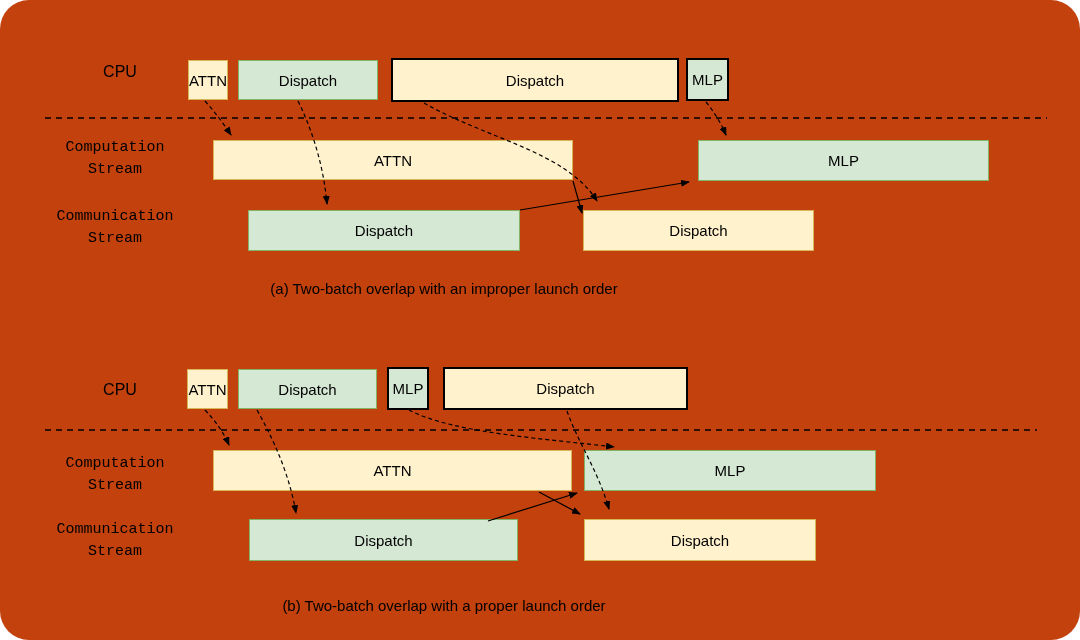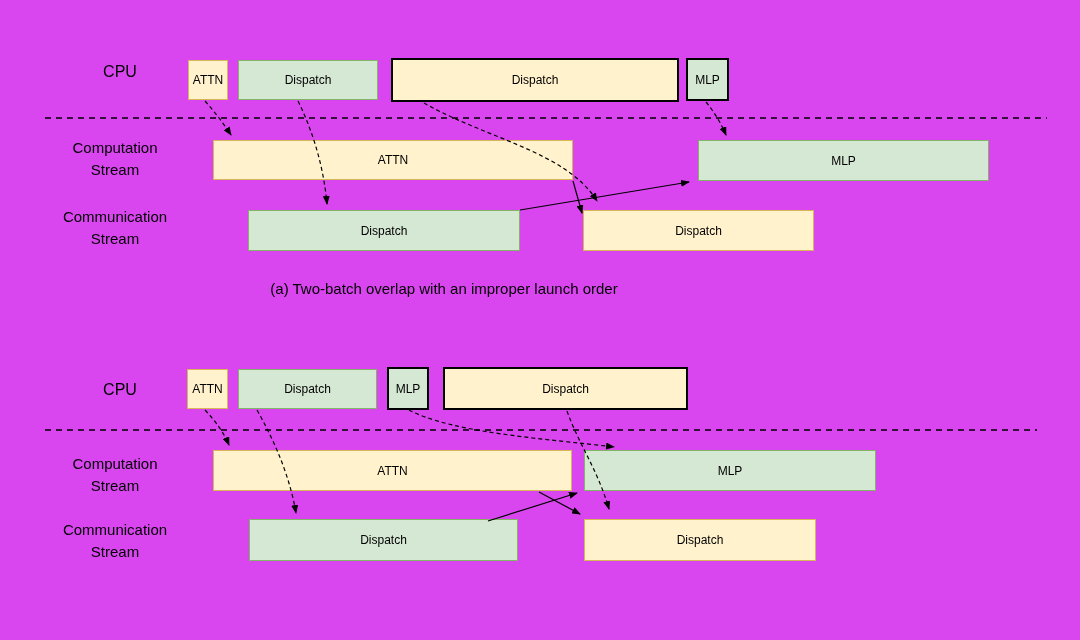--- a/index.html
+++ b/index.html
@@ -1,25 +1,25 @@
 <!DOCTYPE html>
 <html><head>
 <meta charset="utf-8">
 <style>
   html,body{margin:0;padding:0;background:#ffffff;}
   body{font-family:"Liberation Sans",sans-serif;color:#000;}
-  .stage{position:relative;width:1080px;height:640px;background:#d946ef;overflow:hidden;}
+  .stage{position:relative;width:1080px;height:640px;background:#c2410c;overflow:hidden;border-radius:29px;}
   .box{position:absolute;box-sizing:border-box;display:flex;align-items:center;justify-content:center;
-       font-size:12px;color:#000;z-index:1;}
+       font-size:15px;color:#000;z-index:1;}
   .yellow{background:#FFF2CC;border:1px solid #D6B656;}
   .green{background:#D5E8D4;border:1px solid #82B366;}
   .hl{border:2px solid #000000;}
   .ellipse{position:absolute;box-sizing:border-box;display:flex;align-items:center;justify-content:center;
        font-size:12px;background:#F8CECC;border:1px solid #B85450;border-radius:50%;z-index:1;}
-  .row-label{position:absolute;font-size:15px;line-height:22px;text-align:center;width:160px;left:35px;z-index:1;}
+  .row-label{position:absolute;font-size:15px;line-height:22px;text-align:center;width:160px;left:35px;z-index:1;font-family:Liberation Mono, monospace;}
   .cpu-label{position:absolute;font-size:16px;line-height:16px;text-align:center;width:70px;left:85px;z-index:1;}
   .caption{position:absolute;left:0;width:888px;text-align:center;font-size:15px;line-height:18px;z-index:1;}
   svg.overlay{position:absolute;left:0;top:0;z-index:5;pointer-events:none;}
   .dashed-arrow{fill:none;stroke:#000;stroke-width:1.2;stroke-dasharray:4 3;}
   .solid-arrow{fill:none;stroke:#000;stroke-width:1.2;}
   .separator{fill:none;stroke:#000;stroke-width:1.4;stroke-dasharray:6 5;}
 </style>
 </head>
 <body>
 
@@ -62,20 +62,21 @@
   <div class="box yellow" style="left:213px;top:450px;width:359px;height:41px;">ATTN</div>
   <div class="box green" style="left:584px;top:450px;width:292px;height:41px;">MLP</div>
 
   <div class="row-label" style="top:519px;">
     <div>Communication</div>
     <div>Stream</div>
   </div>
   <div class="box green" style="left:249px;top:519px;width:269px;height:42px;">Dispatch</div>
   <div class="box yellow" style="left:584px;top:519px;width:232px;height:42px;">Dispatch</div>
 
+  <div class="caption" style="top:597px;">(b) Two-batch overlap with a proper launch order</div>
 
   <svg class="overlay" width="1080" height="640" viewBox="0 0 1080 640">
     <defs>
       <marker id="ah" markerWidth="9" markerHeight="7" refX="8" refY="3.5" orient="auto" markerUnits="userSpaceOnUse">
         <path d="M0,0 L9,3.5 L0,7 Z" fill="#000"></path>
       </marker>
     </defs>
 
     <path class="separator" d="M45 118 H1047"></path>
     <path class="separator" d="M45 430 H1037"></path>

